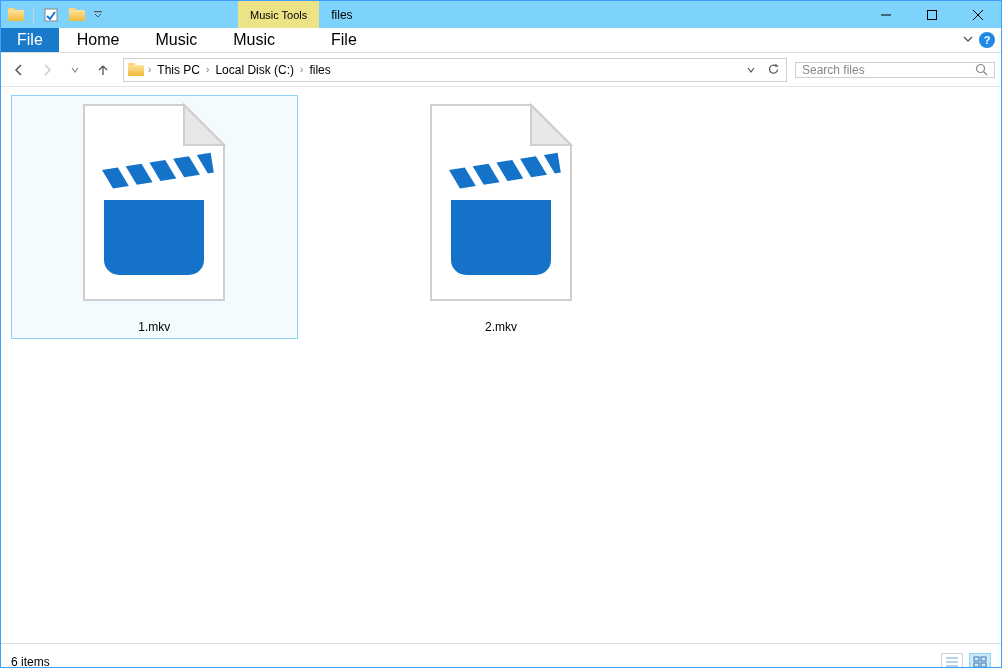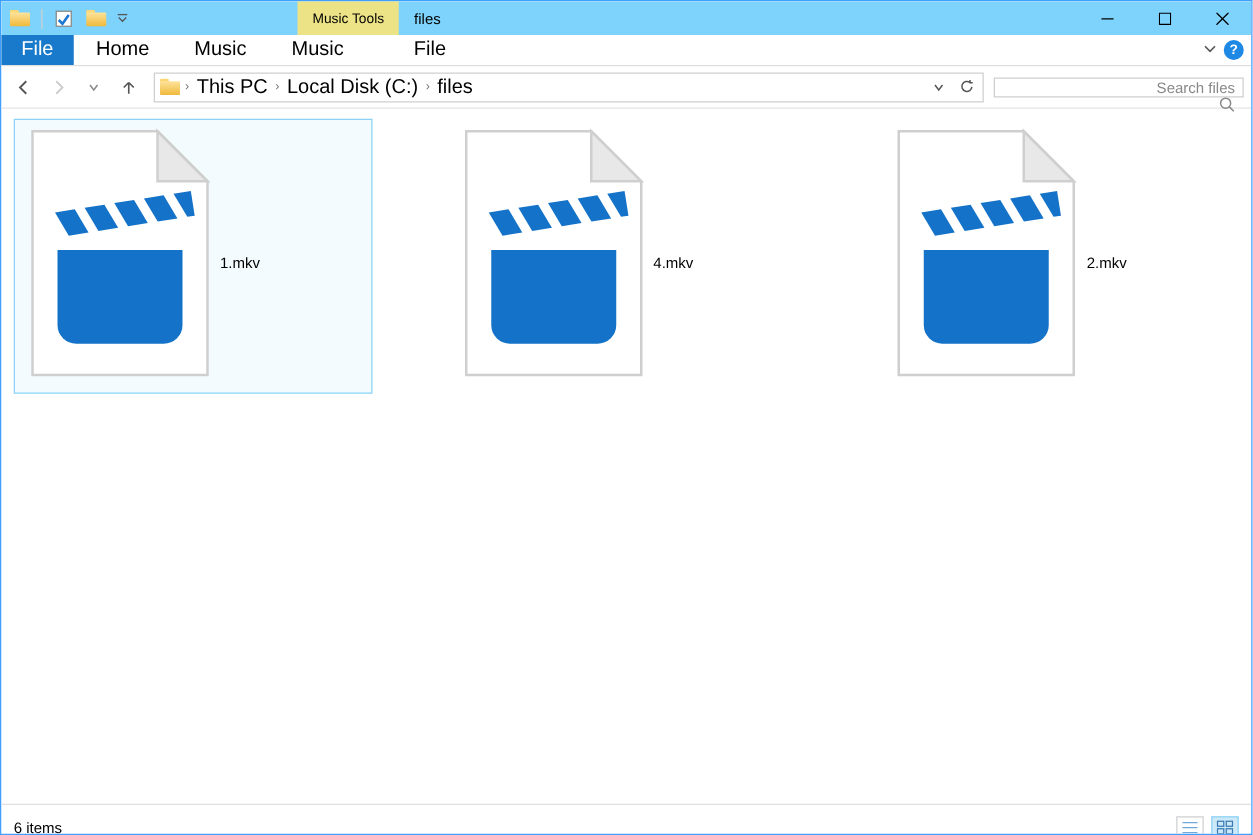--- a/index.html
+++ b/index.html
@@ -28,31 +28,31 @@
   .help-badge { width:16px; height:16px; border-radius:50%; background:#1e88e5; color:#fff; display:inline-flex; align-items:center; justify-content:center; font-size:11px; font-weight:bold; }
 
   
   .navbar { height: 34px; display:flex; align-items:center; padding: 0 6px; gap: 4px; border-bottom:1px solid #e5e5e5; }
   .nav-btn { width:24px; height:24px; display:inline-flex; align-items:center; justify-content:center; color:#777; }
   .nav-btn.disabled { color:#bbb; }
   .nav-btn.enabled { color:#555; }
   .nav-up { color:#555; }
   .address-bar { flex:1; height:24px; border:1px solid #cfcfcf; display:flex; align-items:center; padding:0 2px; margin: 0 4px; }
   .address-icon { width:20px; display:inline-flex; align-items:center; justify-content:center; }
-  .crumb { padding: 0 4px; font-size:16px; }
+  .crumb { padding: 0 4px; font-size:12px; }
   .crumb-sep { color:#777; padding:0 2px; font-size:10px; }
   .addr-right { margin-left:auto; display:flex; align-items:center; }
   .addr-btn { width:22px; height:22px; display:inline-flex; align-items:center; justify-content:center; color:#555; }
-  .searchbox { width:200px; height:16px; border:1px solid #cfcfcf; display:flex; align-items:flex-end; padding:0 6px; color:#888; font-size:12px;flex-direction:column; }
+  .searchbox { width:200px; height:16px; border:1px solid #cfcfcf; display:flex; align-items:flex-start; padding:0 6px; color:#888; font-size:12px; }
   .searchbox .sicon { margin-left:auto; }
 
   
   .content { height: 556px; overflow:auto; padding: 8px 10px 0 10px; }
   .grid { display:grid; grid-template-columns: repeat(3, 1fr); gap: 30px 60px; }
-  .item { display:flex; flex-direction:row; align-items:center; border:1px solid transparent; padding:4px; }
+  .item { display:flex; flex-direction:column; align-items:center; border:1px solid transparent; padding:4px; }
   .item.selected { border:1px solid #8bd3f7; background:#f3fbff; }
   .thumb { width:160px; height:210px; position:relative; }
   .file-page { position:absolute; inset:0; }
   .item-label { margin-top:10px; font-size:12px; }
 
   
   .statusbar { height:36px; border-top:1px solid #e0e0e0; display:flex; align-items:center; padding:0 10px; font-size:12px; }
   .status-right { margin-left:auto; display:flex; gap:6px; }
   .view-btn { width:22px; height:18px; border:1px solid #d0d0d0; display:inline-flex; align-items:center; justify-content:center; }
   .view-btn.active { background:#cde8f7; border-color:#8bd3f7; }
@@ -202,28 +202,20 @@
           </svg>
         </div>
         <div class="item-label">1.mkv</div>
       </div>
       <div class="item">
         <div class="thumb">
           <svg class="file-page" viewBox="0 0 160 210">
             <use href="#video-file-icon"></use>
           </svg>
         </div>
-        <div class="item-label">4.mkv</div>
-      </div>
-      <div class="item">
-        <div class="thumb">
-          <svg class="file-page" viewBox="0 0 160 210">
-            <use href="#video-file-icon"></use>
-          </svg>
-        </div>
         <div class="item-label">2.mkv</div>
       </div>
     </div>
 </div>
 
 <div class="statusbar">
   <span>6 items</span>
   <div class="status-right">
     <span class="view-btn">
       <svg width="14" height="12" viewBox="0 0 14 12">

